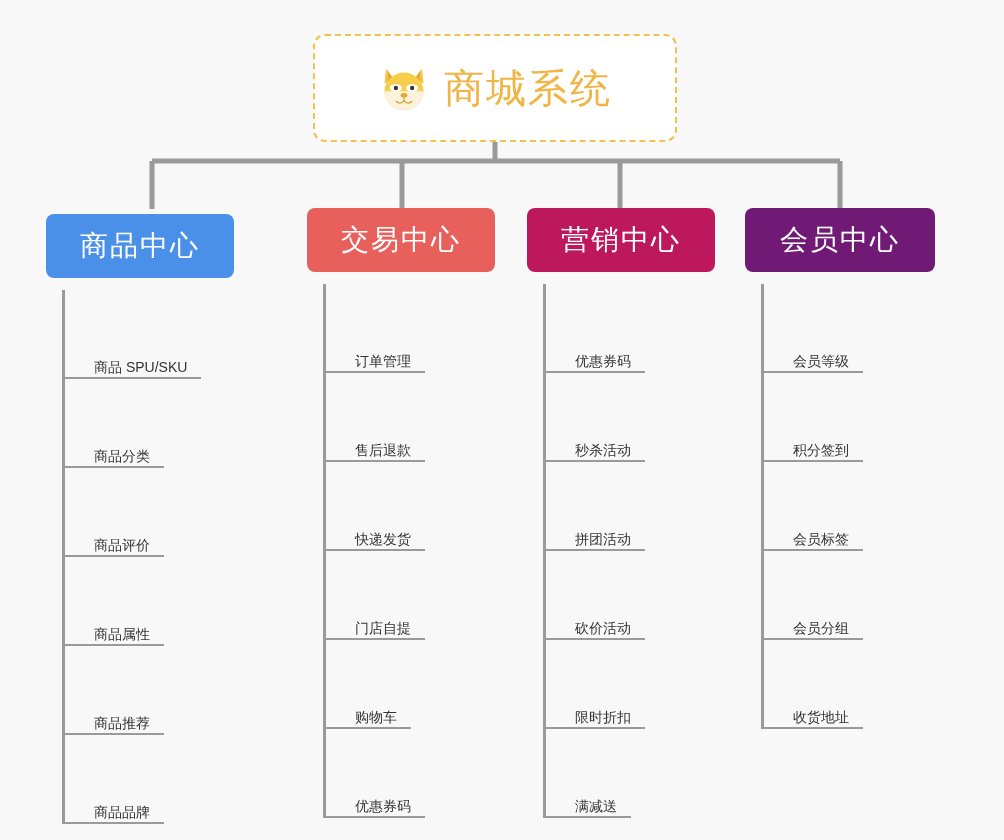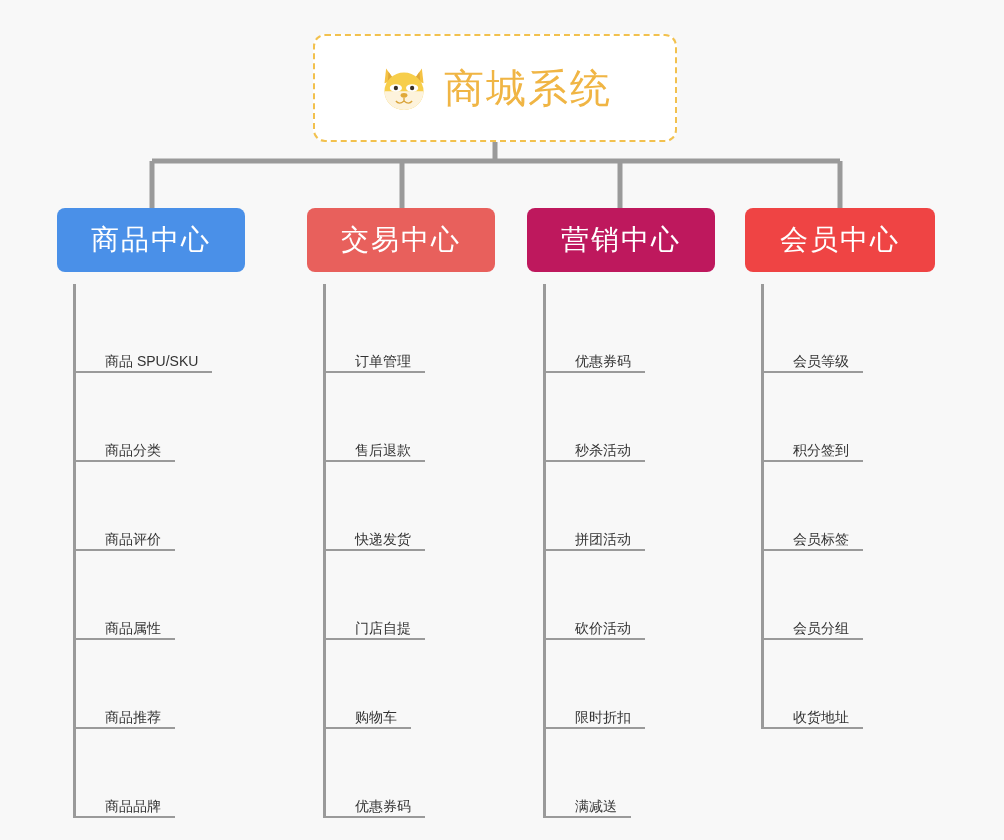--- a/index.html
+++ b/index.html
@@ -103,21 +103,21 @@
     display: inline-block;
     font-size: 14px;
     color: #333333;
     line-height: 1;
     padding: 0 14px 3px 32px;
     border-bottom: 2px solid #9a9a9a;
     white-space: nowrap;
   }
 
   
-  .branch-0 { left: 57px;  width: 188px; }
+  .branch-0 { left: 46px;  width: 188px; margin-top: 6px; }
   .branch-1 { left: 307px; width: 188px; }
   .branch-2 { left: 527px; width: 188px; }
   .branch-3 { left: 745px; width: 190px; }
 </style>
 </head>
 <body>
 
 <div id="mindmap">
 
   <svg id="connectors" viewBox="0 0 1004 840" xmlns="http://www.w3.org/2000/svg">
@@ -229,21 +229,21 @@
       <div class="leaf-item">
           <span class="leaf-label">限时折扣</span>
         </div>
       <div class="leaf-item">
           <span class="leaf-label">满减送</span>
         </div>
     </div>
   </div>
 
   <div class="branch branch-3">
-    <div class="branch-header" style="background:#ef4444">
+    <div class="branch-header" style="background:#701a75">
       <span>会员中心</span>
     </div>
     <div class="branch-leaves">
       <div class="leaf-spine"></div>
       <div class="leaf-item">
           <span class="leaf-label">会员等级</span>
         </div>
       <div class="leaf-item">
           <span class="leaf-label">积分签到</span>
         </div>

